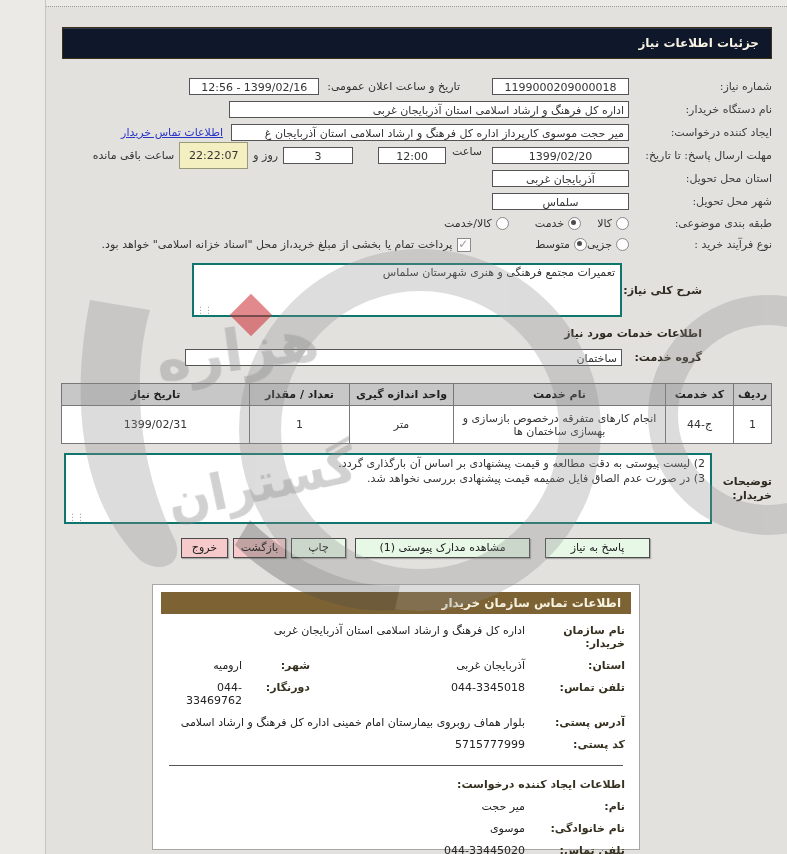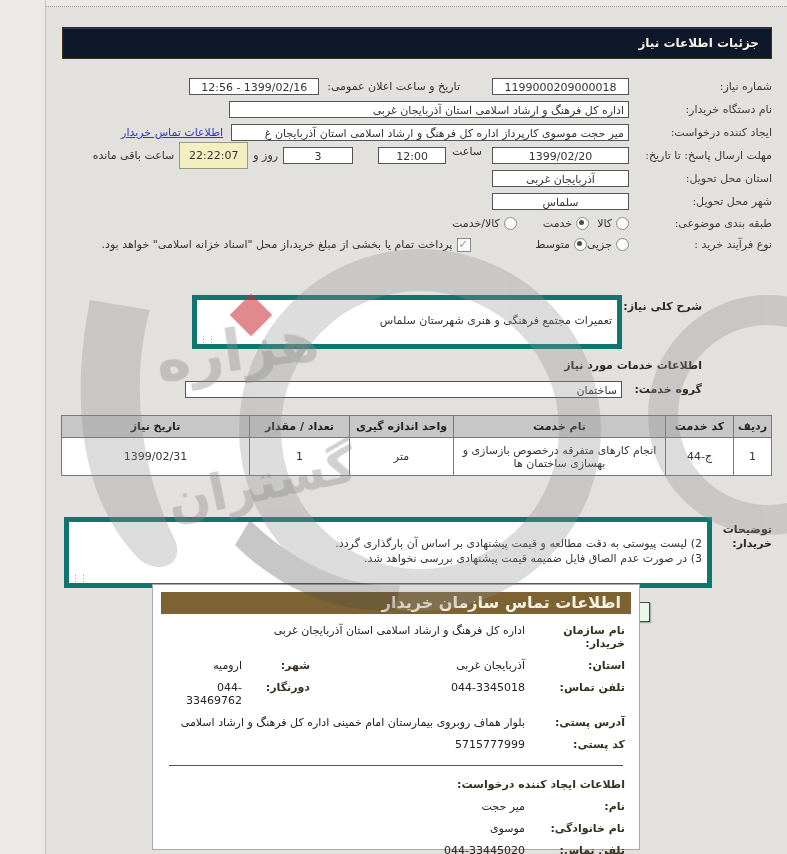--- a/index.html
+++ b/index.html
@@ -33,22 +33,22 @@
   .timebox{background:#f4efc1;border:1px solid #9a9a7a;height:17px;line-height:17px;padding:4px 6px;text-align:center;flex:none;}
   .link{color:#2a35c8;text-decoration:underline;cursor:pointer;margin-right:8px;}
 
   .radio{width:11px;height:11px;border:1px solid #8a8a8a;border-radius:50%;background:#fdfdfd;display:inline-block;position:relative;flex:none;margin-left:4px;}
   .radio.sel::after{content:'';position:absolute;left:2px;top:2px;width:5px;height:5px;border-radius:50%;background:#4c4c4c;}
   .checkbox{width:12px;height:12px;border:1px solid #8a8a8a;background:#fdfdfd;display:inline-block;position:relative;flex:none;margin-left:5px;}
   .checkbox.checked::after{content:'✓';position:absolute;left:0px;top:-2px;color:#9a9a9a;font-size:12px;font-weight:bold;}
   .opt{margin-left:26px;display:flex;align-items:center;}
 
   .textarea{
-    background:#fff;border:5px solid #0f766e;box-sizing:border-box;position:relative;
-    padding:14px 5px;overflow:hidden;margin-top:32px;
+    background:#fff;border:2px solid #0f766e;box-sizing:border-box;position:relative;
+    padding:1px 5px;overflow:hidden;
   }
   .textarea .grip{position:absolute;left:2px;bottom:0;color:#aaa;font-size:9px;letter-spacing:-1px;}
 
   .section-hdr{font-weight:bold;color:#2e2a20;margin:10px 70px 6px 0;}
 
   table.svc{border-collapse:collapse;width:710px;margin-top:14px;table-layout:fixed;}
   table.svc th{background:#c7c7c7;border:1px solid #777;font-size:11px;font-weight:bold;color:#222;height:21px;padding:0 2px;}
   table.svc td{background:#fff;border:1px solid #777;text-align:center;height:37px;padding:0 4px;font-size:11px;}
 
   .notes-row{display:flex;direction:rtl;margin-top:9px;align-items:center;}
@@ -65,21 +65,21 @@
   .btn.green{background:#e7f8e7;}
   .btn.pink{background:#f6caca;}
 
   
   .panel{
     position:absolute;left:152px;top:584px;width:488px;height:266px;background:#fff;
     border:1px solid #a9a7a3;direction:rtl;box-sizing:border-box;font-size:11px;
   }
   .panel-hdr{
     margin:7px 8px 10px 8px;height:22px;line-height:22px;background:#7d6334;
-    color:#f7f2e2;font-weight:bold;padding-right:10px;font-size:16px;
+    color:#f7f2e2;font-weight:bold;padding-right:10px;font-size:12px;
   }
   .pgrid{display:grid;grid-template-columns:100px 215px 68px 1fr;direction:rtl;row-gap:9px;padding:0 14px;}
   .plbl{font-weight:bold;color:#35301f;text-align:right;}
   .pval{text-align:right;color:#222;}
   .span3{grid-column:2 / 5;}
   .panel hr{border:none;border-top:1px solid #555;margin:14px 16px 12px 16px;}
 
   
   .wm{position:absolute;left:0;top:0;width:787px;height:854px;pointer-events:none;}
 </style>
@@ -129,21 +129,21 @@
       <span class="inp center" style="width:137px">آذربایجان غربی</span>
     </div>
 
     <div class="row">
       <span class="lbl">شهر محل تحویل:</span>
       <span class="inp center" style="width:137px">سلماس</span>
     </div>
 
     <div class="row" style="height:21px">
       <span class="lbl">طبقه بندی موضوعی:</span>
-      <span class="opt" style="margin-left:8px">
+      <span class="opt" style="margin-left:16px">
         <span class="radio"></span>
         <span>کالا</span>
       </span>
       <span class="opt">
         <span class="radio sel"></span>
         <span>خدمت</span>
       </span>
       <span class="opt">
         <span class="radio"></span>
         <span>کالا/خدمت</span>

